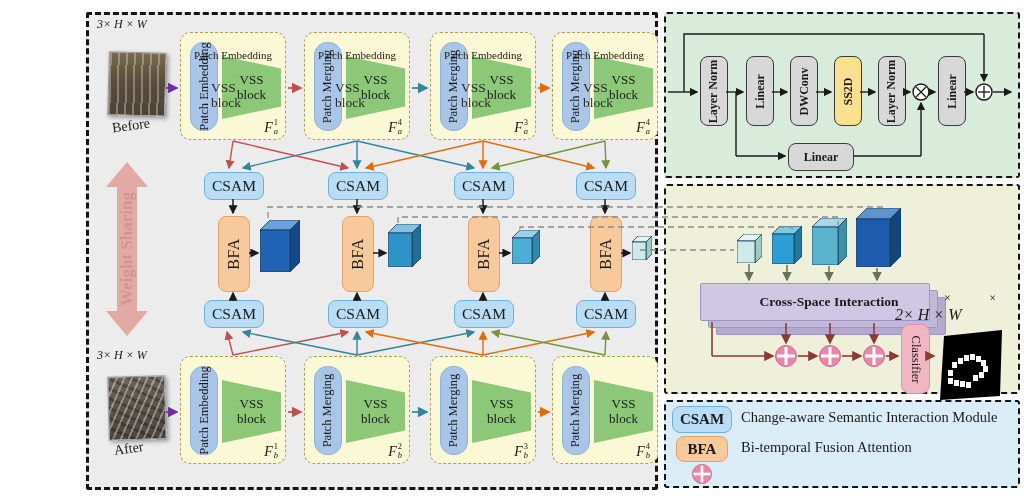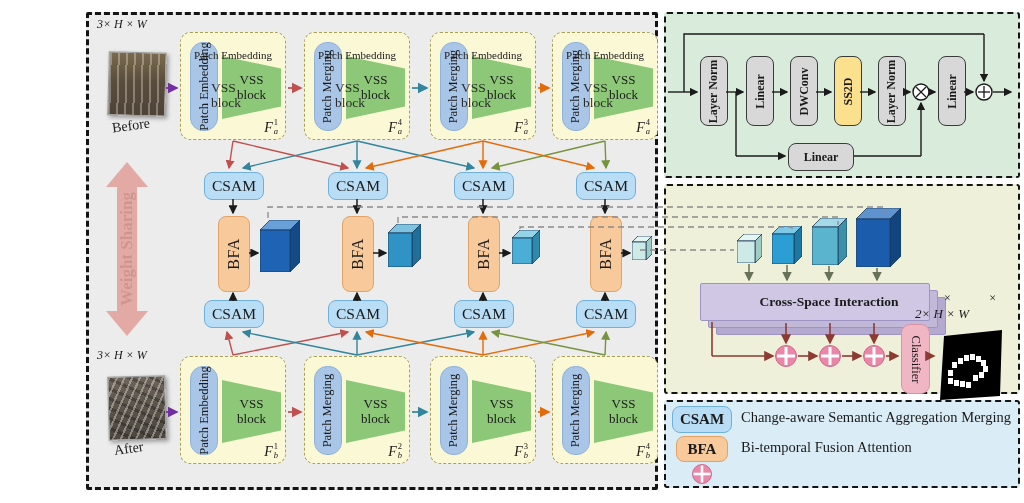--- a/index.html
+++ b/index.html
@@ -63,22 +63,22 @@
   
   .mod{position:absolute;width:230px;height:38px;border-radius:2px;box-sizing:border-box;padding-left:28px;}
   .mod-l3{left:716px;top:297px;background:#b4aacf;border:1px solid #9e94c4;}
   .mod-l2{left:708px;top:290px;background:#c2b9d9;border:1px solid #9e94c4;}
   .mod-front{left:700px;top:283px;background:#cfc7e4;border:1px solid #9e94c4;display:flex;
              flex-direction:column;align-items:center;justify-content:center;
              font-size:13.5px;font-weight:bold;line-height:1.25;}
   .classifier{position:absolute;left:901px;top:324px;width:27px;height:68px;background:#f0b6c3;
               border:1.3px solid #d893a6;border-radius:9px;display:flex;align-items:center;justify-content:center;}
   .classifier span{transform:rotate(90deg);font-size:12.5px;white-space:nowrap;}
-  .out-label{position:absolute;left:895px;top:306px;width:74px;text-align:right;
-             font-style:italic;font-size:13px;}
+  .out-label{position:absolute;left:895px;top:306px;width:74px;text-align:left;
+             font-style:italic;font-size:16px;}
   .timesrow{position:absolute;left:944px;top:291px;width:52px;display:flex;
             justify-content:space-between;font-size:12px;font-style:normal;}
   
   .chip{position:absolute;display:flex;align-items:center;justify-content:center;
         border-radius:8px;font-weight:600;font-size:15px;}
   .chip-csam{left:672px;top:406px;width:58px;height:25px;background:#b9ddf4;border:1.4px solid #6fb0dc;}
   .chip-bfa{left:676px;top:436px;width:50px;height:24px;background:#f7c99b;border:1.4px solid #e2a368;}
   .legend-text{position:absolute;left:741px;font-size:14.5px;white-space:nowrap;}
   .slab{position:absolute;}
   .overlay{position:absolute;left:0;top:0;pointer-events:none;}
@@ -373,21 +373,21 @@
       <rect x="37" y="51" width="5" height="6"></rect>
       <rect x="12" y="54" width="5" height="6"></rect>
         <rect x="18" y="56" width="5" height="6"></rect>
       <rect x="24" y="57" width="5" height="6"></rect>
         <rect x="30" y="58" width="5" height="6"></rect>
       <rect x="12" y="46" width="5" height="6"></rect>
     </g>
   </svg>
 
   <div class="chip chip-csam">CSAM</div>
-  <div class="legend-text" style="top:409px;">Change-aware Semantic Aggregation Merging</div>
+  <div class="legend-text" style="top:409px;">Change-aware Semantic Interaction Module</div>
   <div class="chip chip-bfa">BFA</div>
   <div class="legend-text" style="top:439px;">Bi-temporal Fusion Attention</div>
   <svg class="abs" style="left:690px;top:462px;" width="24" height="24">
     <circle cx="12" cy="12" r="9.5" fill="#ea86a8" stroke="#d06a8e" stroke-width="1"></circle>
     <line x1="3.5" y1="12" x2="20.5" y2="12" stroke="#fff" stroke-width="2.6"></line>
     <line x1="12" y1="3.5" x2="12" y2="20.5" stroke="#fff" stroke-width="2.6"></line>
   </svg>
 
   <svg class="overlay" width="1024" height="503">
     <defs>

